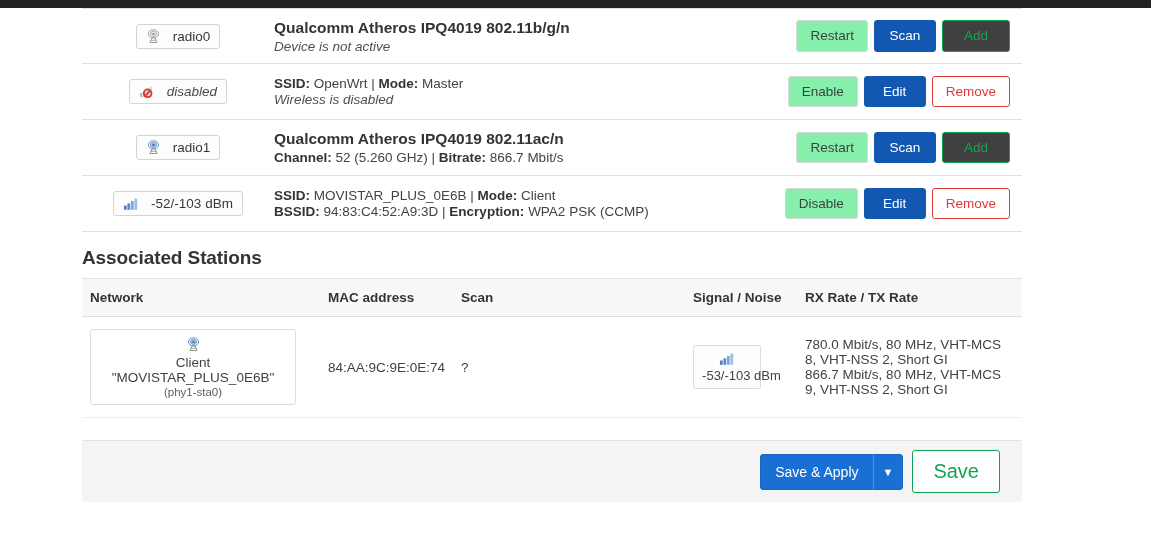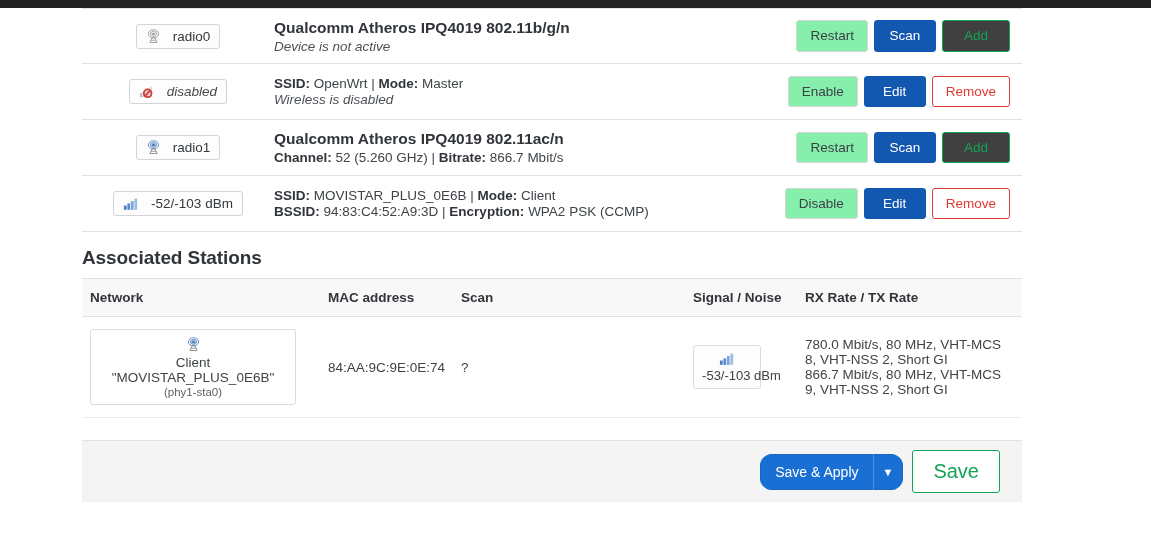--- a/index.html
+++ b/index.html
@@ -190,21 +190,21 @@
     height: 62px;
     display: flex;
     align-items: center;
     justify-content: flex-end;
     padding-right: 22px;
     gap: 9px;
   }
   .split {
     display: inline-flex;
     align-items: stretch;
-    border-radius: 12px;
+    border-radius: 3px;
     overflow: hidden;
   }
   .split .main {
     background: #1a6fd4;
     color: #ffffff;
     border: 1px solid #1766c2;
     border-right: none;
     font-size: 14px;
     padding: 9px 14px;
     cursor: pointer;

